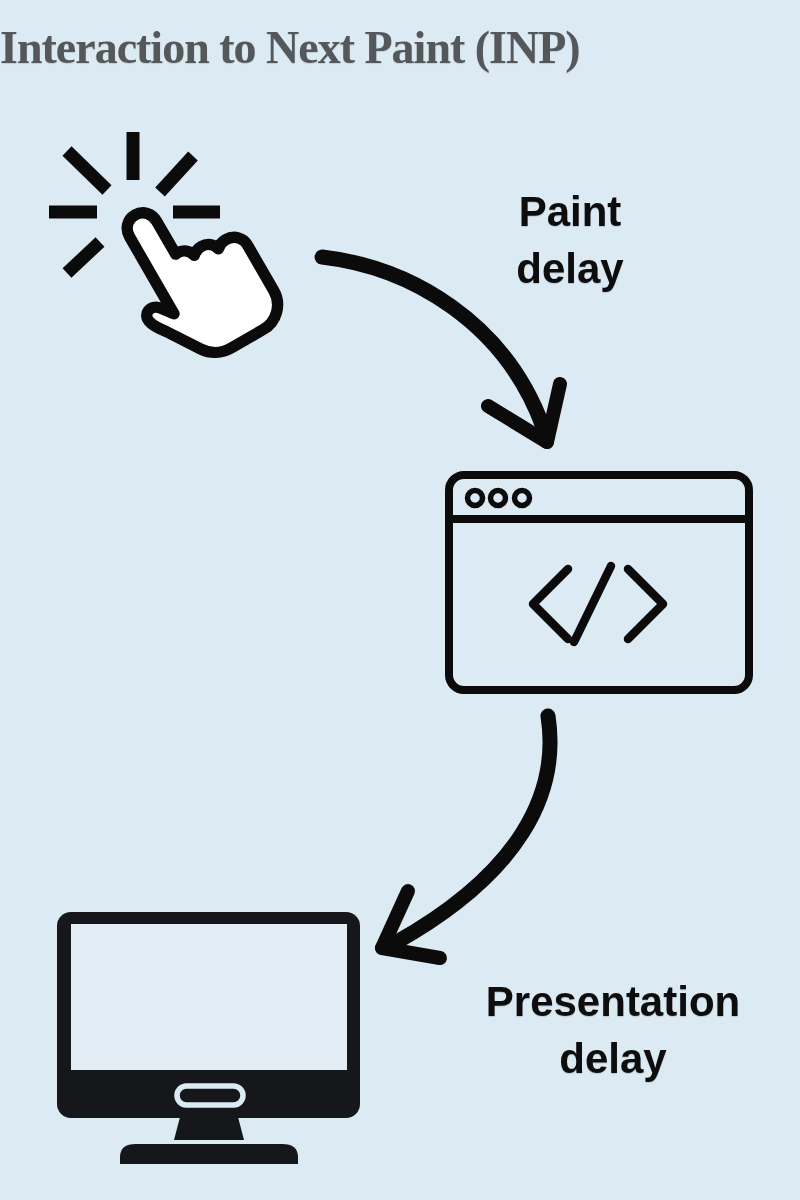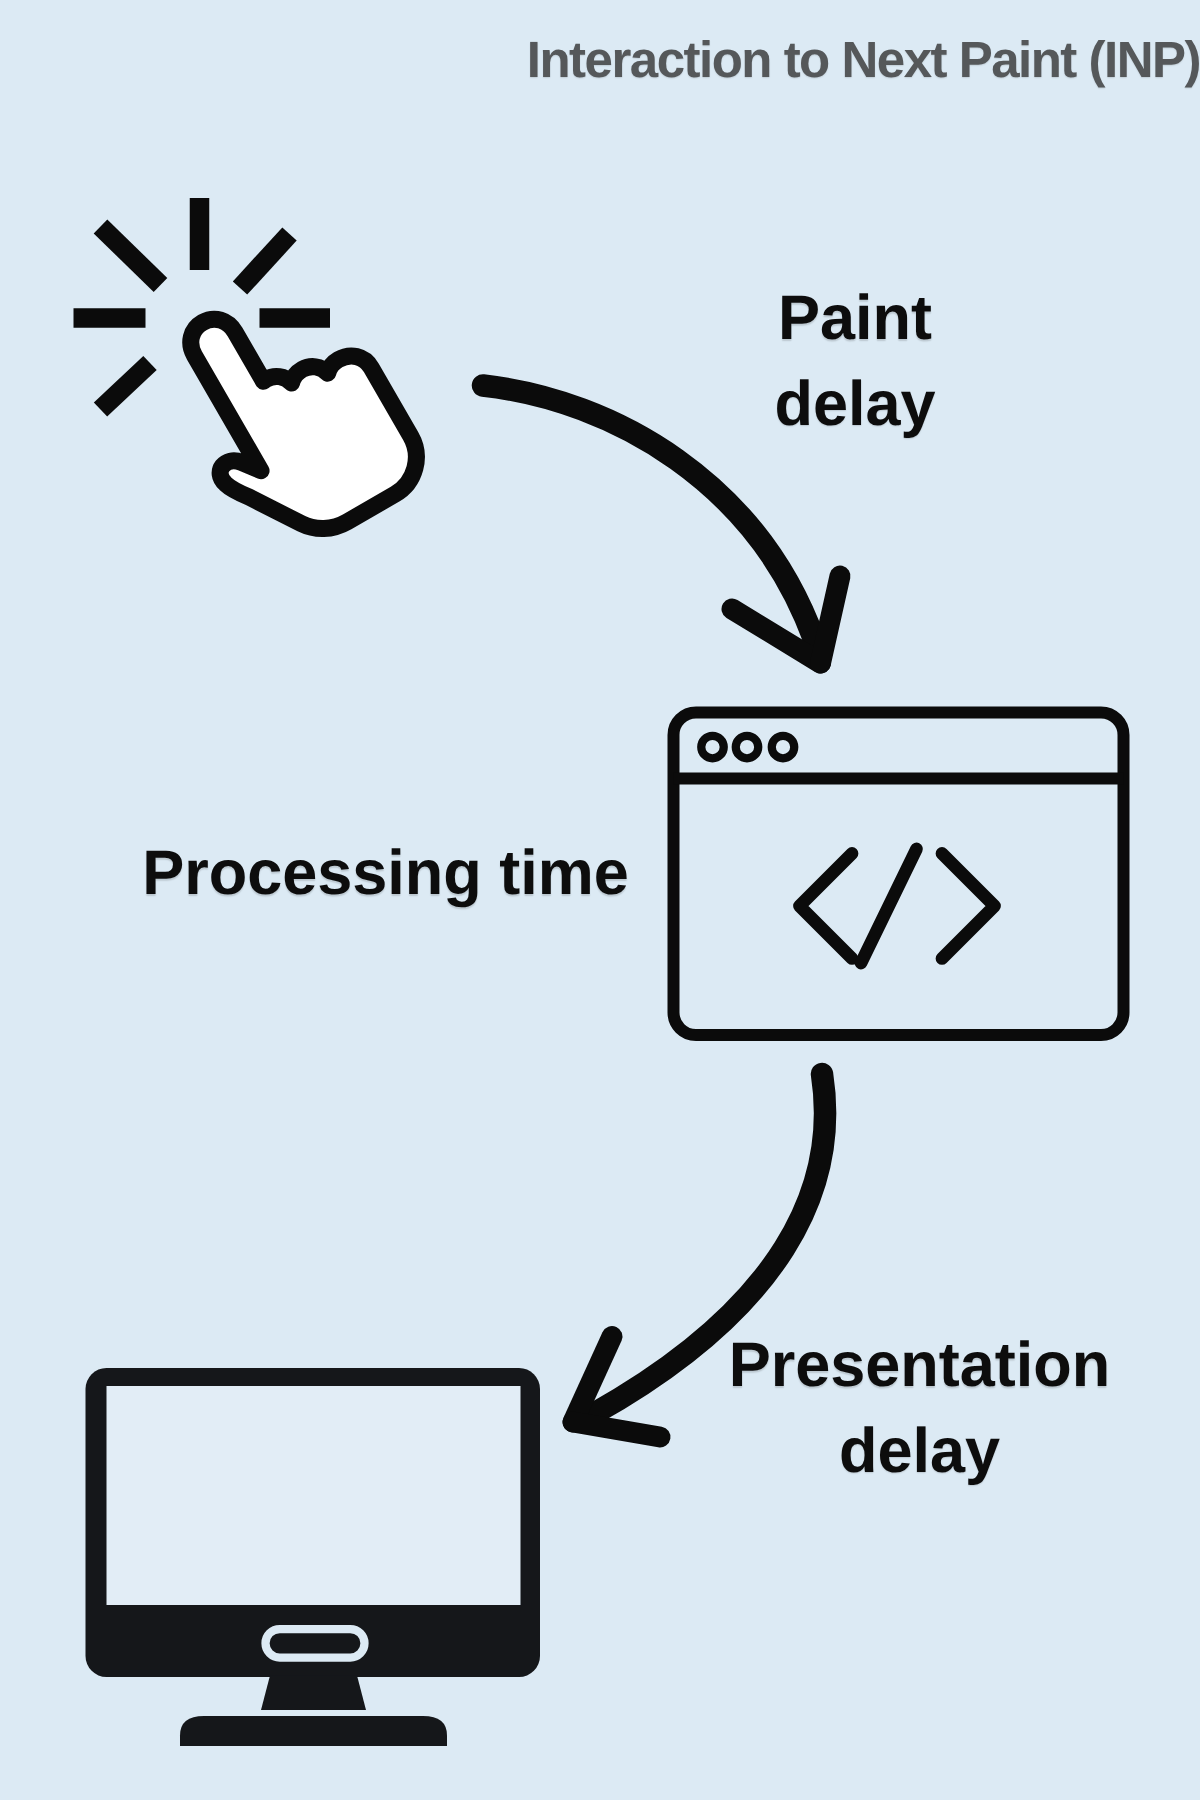--- a/index.html
+++ b/index.html
@@ -14,40 +14,41 @@
     position: relative;
     width: 800px;
     height: 1200px;
     background: #dceaf4;
   }
   .page-title {
     position: absolute;
     top: 21px;
     left: 0;
     width: 800px;
-    text-align: right;
-    font-size: 34px;
+    text-align: left;
+    font-size: 46px;
     font-weight: 700;
     letter-spacing: -1px;
     color: #55585a;
     text-shadow: 0 1px 1px rgba(0,0,0,0.12);
     white-space: nowrap;
+    font-family: Liberation Serif, serif;
   }
   .label {
     position: absolute;
     font-weight: 700;
     font-size: 42px;
     line-height: 57px;
     color: #0d0d0d;
     text-align: center;
     text-shadow: 0 1px 1px rgba(0,0,0,0.15);
   }
   .label-input-delay   { left: 450px; top: 183px; width: 240px; }
   .label-processing    { left:  57px; top: 553px; width: 400px; white-space: nowrap; }
-  .label-presentation  { left: 453px; top: 881px; width: 320px; }
+  .label-presentation  { left: 453px; top: 973px; width: 320px; }
   .icon-abs { position: absolute; }
   .icon-click   { left:  40px; top: 118px; }
   .icon-arrow1  { left: 305px; top: 242px; }
   .icon-browser { left: 444px; top: 469px; }
   .icon-arrow2  { left: 355px; top: 703px; }
   .icon-monitor { left:  40px; top: 898px; }
 </style>
 </head>
 <body>
 
@@ -97,21 +98,20 @@
       <circle cx="54" cy="29" r="7.5"></circle>
       <circle cx="78" cy="29" r="7.5"></circle>
     </g>
     <g stroke="#0b0b0b" stroke-width="8.5" stroke-linecap="round" stroke-linejoin="round" fill="none">
       <polyline points="124,100 89,135 124,170"></polyline>
       <line x1="167" y1="97" x2="130" y2="173"></line>
       <polyline points="184,100 219,135 184,170"></polyline>
     </g>
   </svg>
 
-  <div class="label label-processing">Processing time</div>
 
   <svg class="icon-abs icon-arrow2" width="215" height="270" viewBox="0 0 215 270" aria-hidden="true">
     <g stroke="#0b0b0b" stroke-linecap="round" fill="none">
       <path d="M193 13 C205 90 165 170 40 240" stroke-width="15"></path>
       <path d="M27 245 L53 188" stroke-width="14"></path>
       <path d="M27 245 L85 255" stroke-width="14"></path>
     </g>
   </svg>
 
   <svg class="icon-abs icon-monitor" width="330" height="272" viewBox="0 0 330 272" aria-hidden="true">

